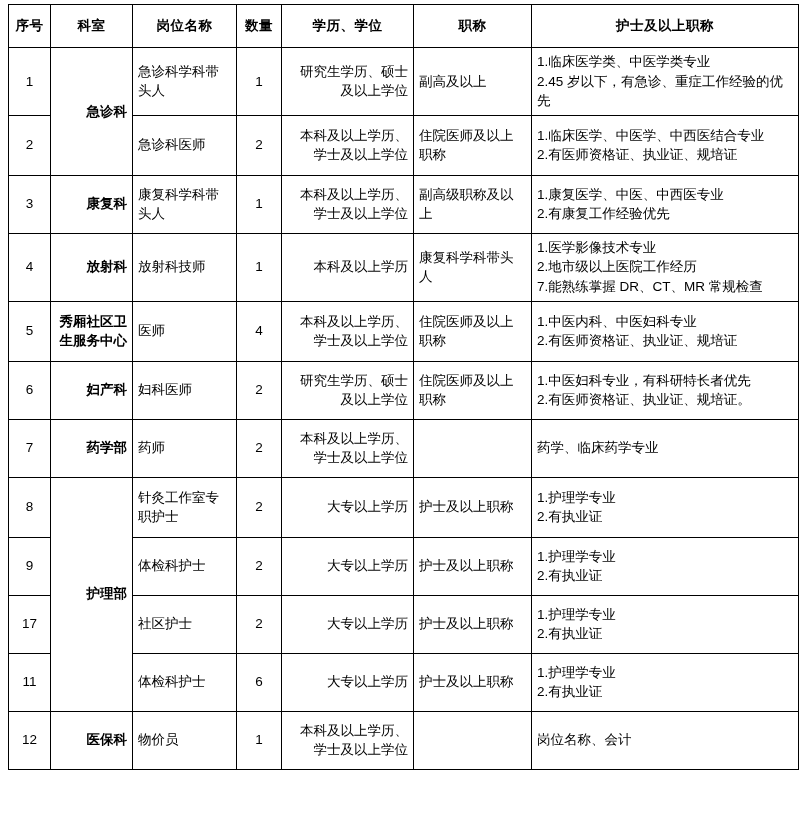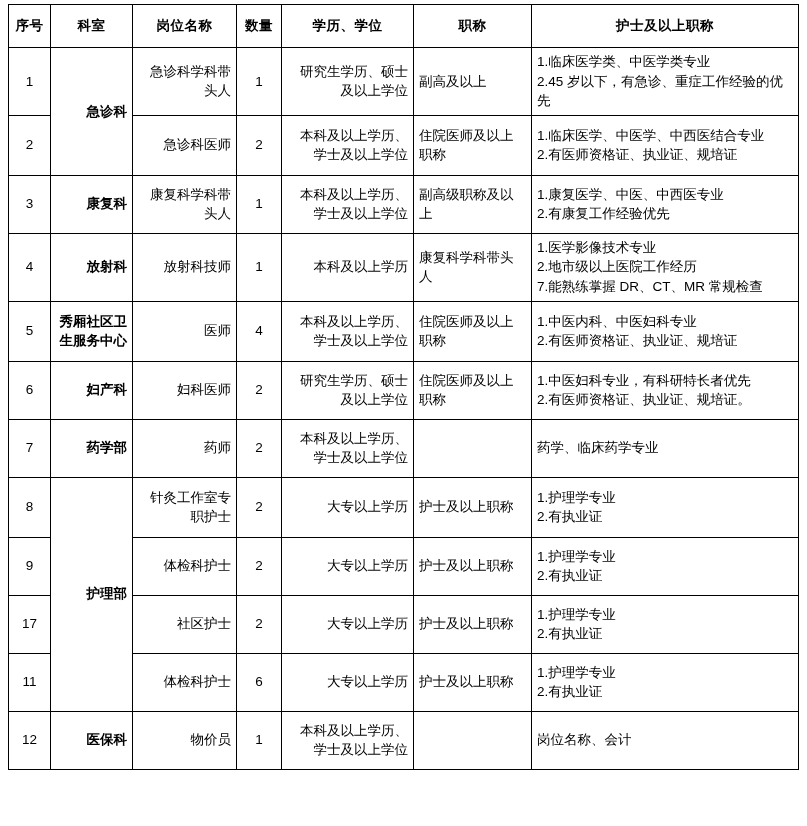--- a/index.html
+++ b/index.html
@@ -41,21 +41,21 @@
   td.c-num {
     text-align: center;
     width: 42px;
   }
   td.c-dept {
     text-align: right;
     width: 82px;
     font-weight: bold;
   }
   td.c-post {
-    text-align: right;
+    text-align: left;
     width: 104px;
     font-family: Liberation Serif, serif;
   }
   td.c-count {
     text-align: center;
     width: 45px;
   }
   td.c-edu {
     text-align: right;
     width: 132px;

